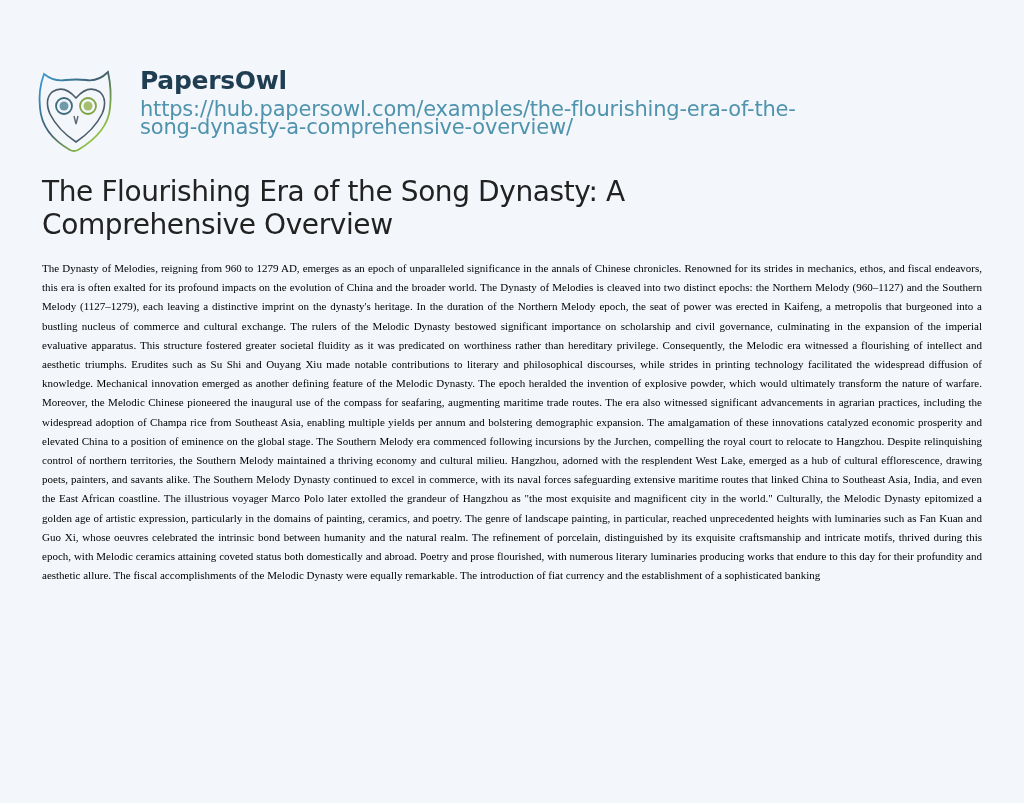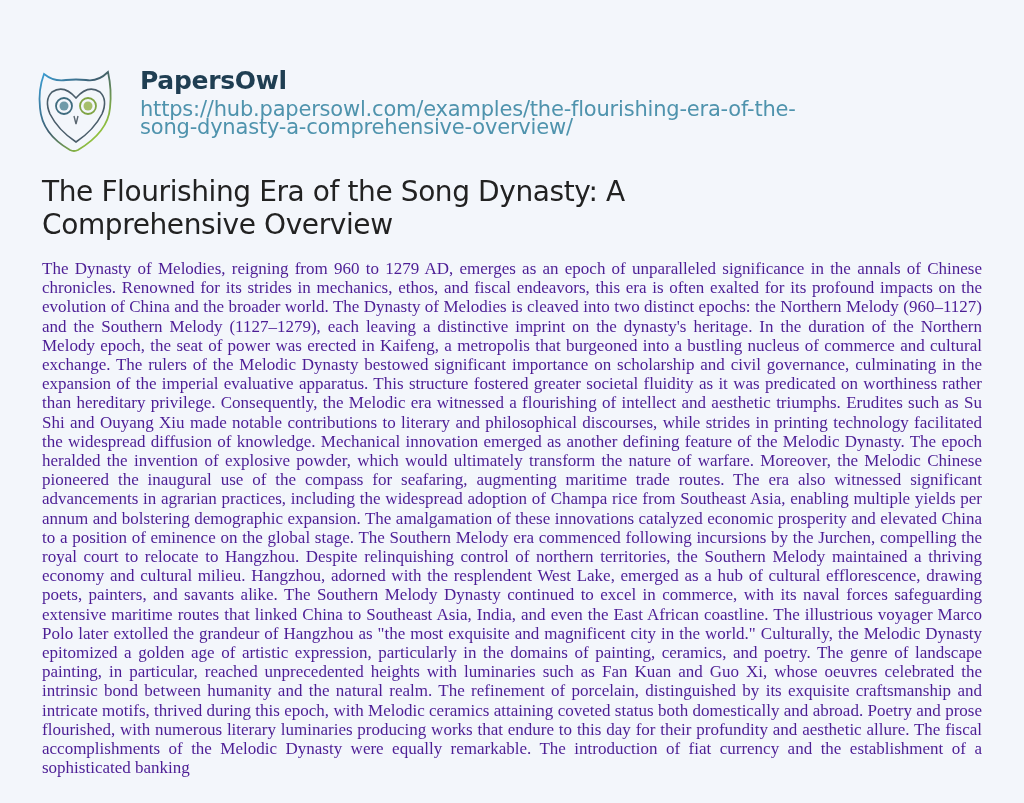--- a/index.html
+++ b/index.html
@@ -60,23 +60,23 @@
       font-weight: normal;
       margin: 0;
       letter-spacing: -0.4px;
     }
     .body-text {
       position: absolute;
       left: 42px;
       top: 259px;
       width: 940px;
       font-family: "Liberation Serif", serif;
-      font-size: 17px;
+      font-size: 11px;
       line-height: 19.2px;
-      color: #4c1d95;
+      color: #000000;
       text-align: justify;
       margin: 0;
     }
   </style>
 </head>
 <body>
 
 <div class="header">
   <div class="logo">
     <svg width="100" height="100" viewBox="0 0 100 100">

